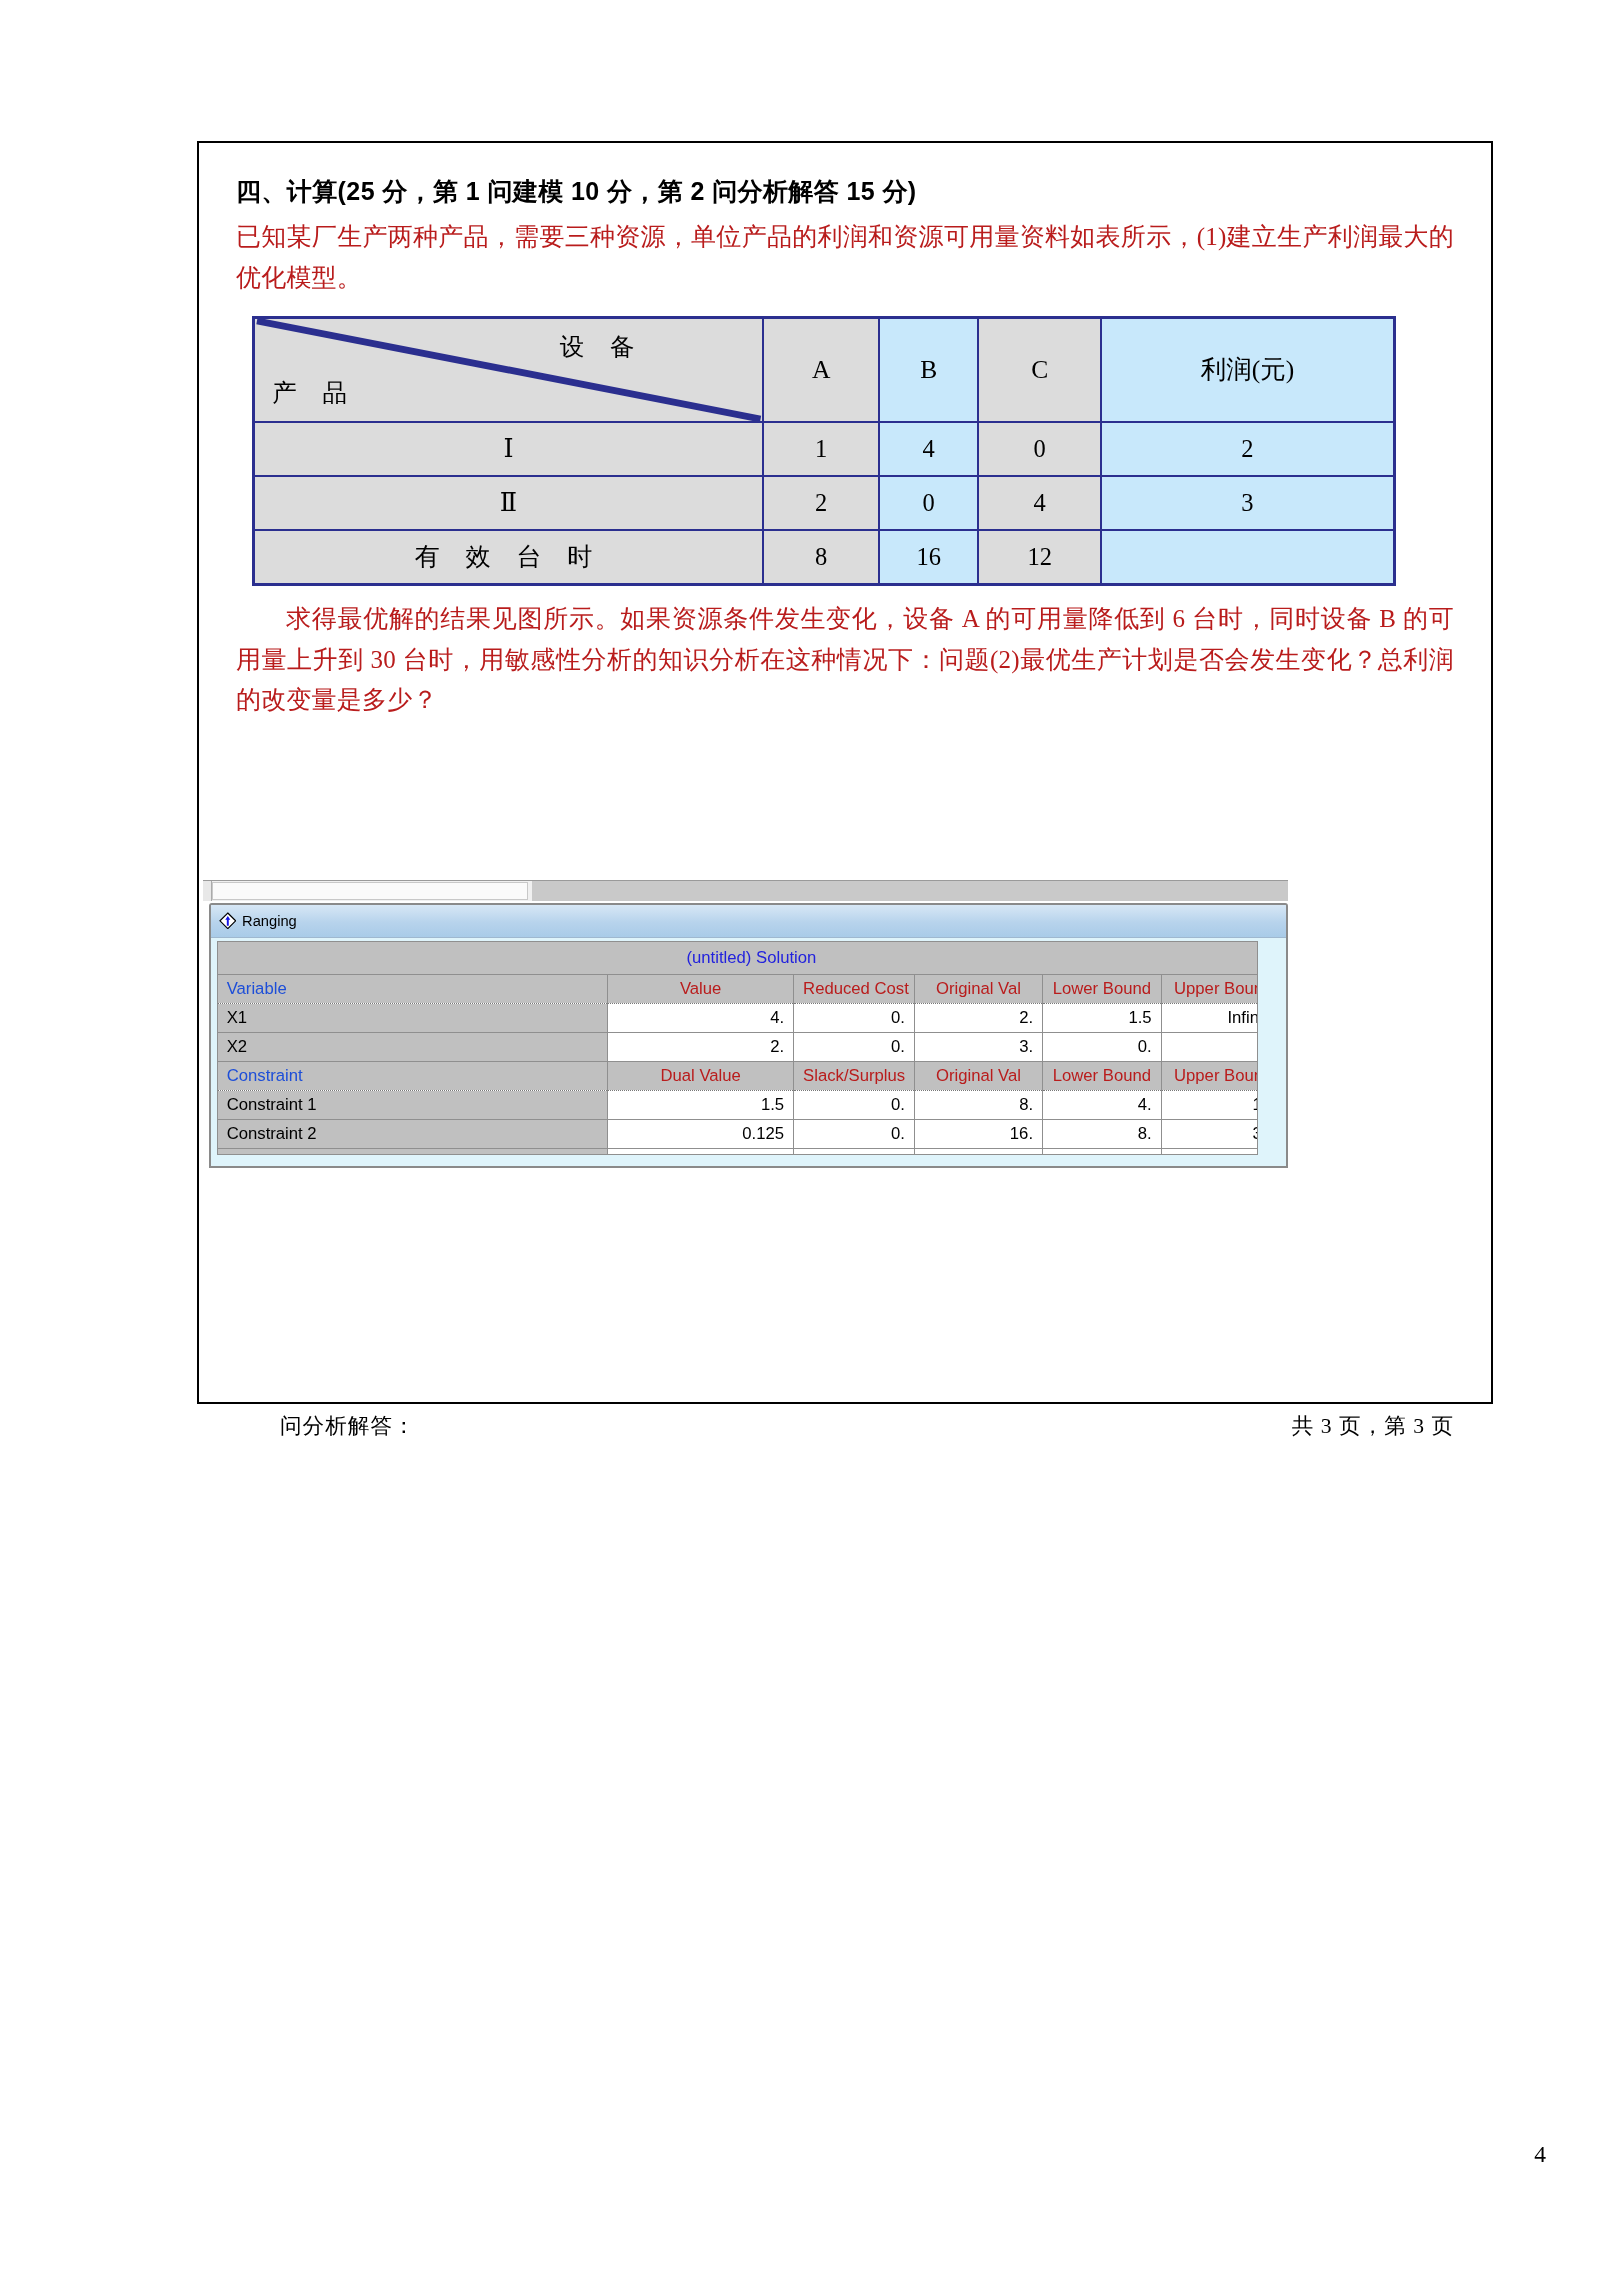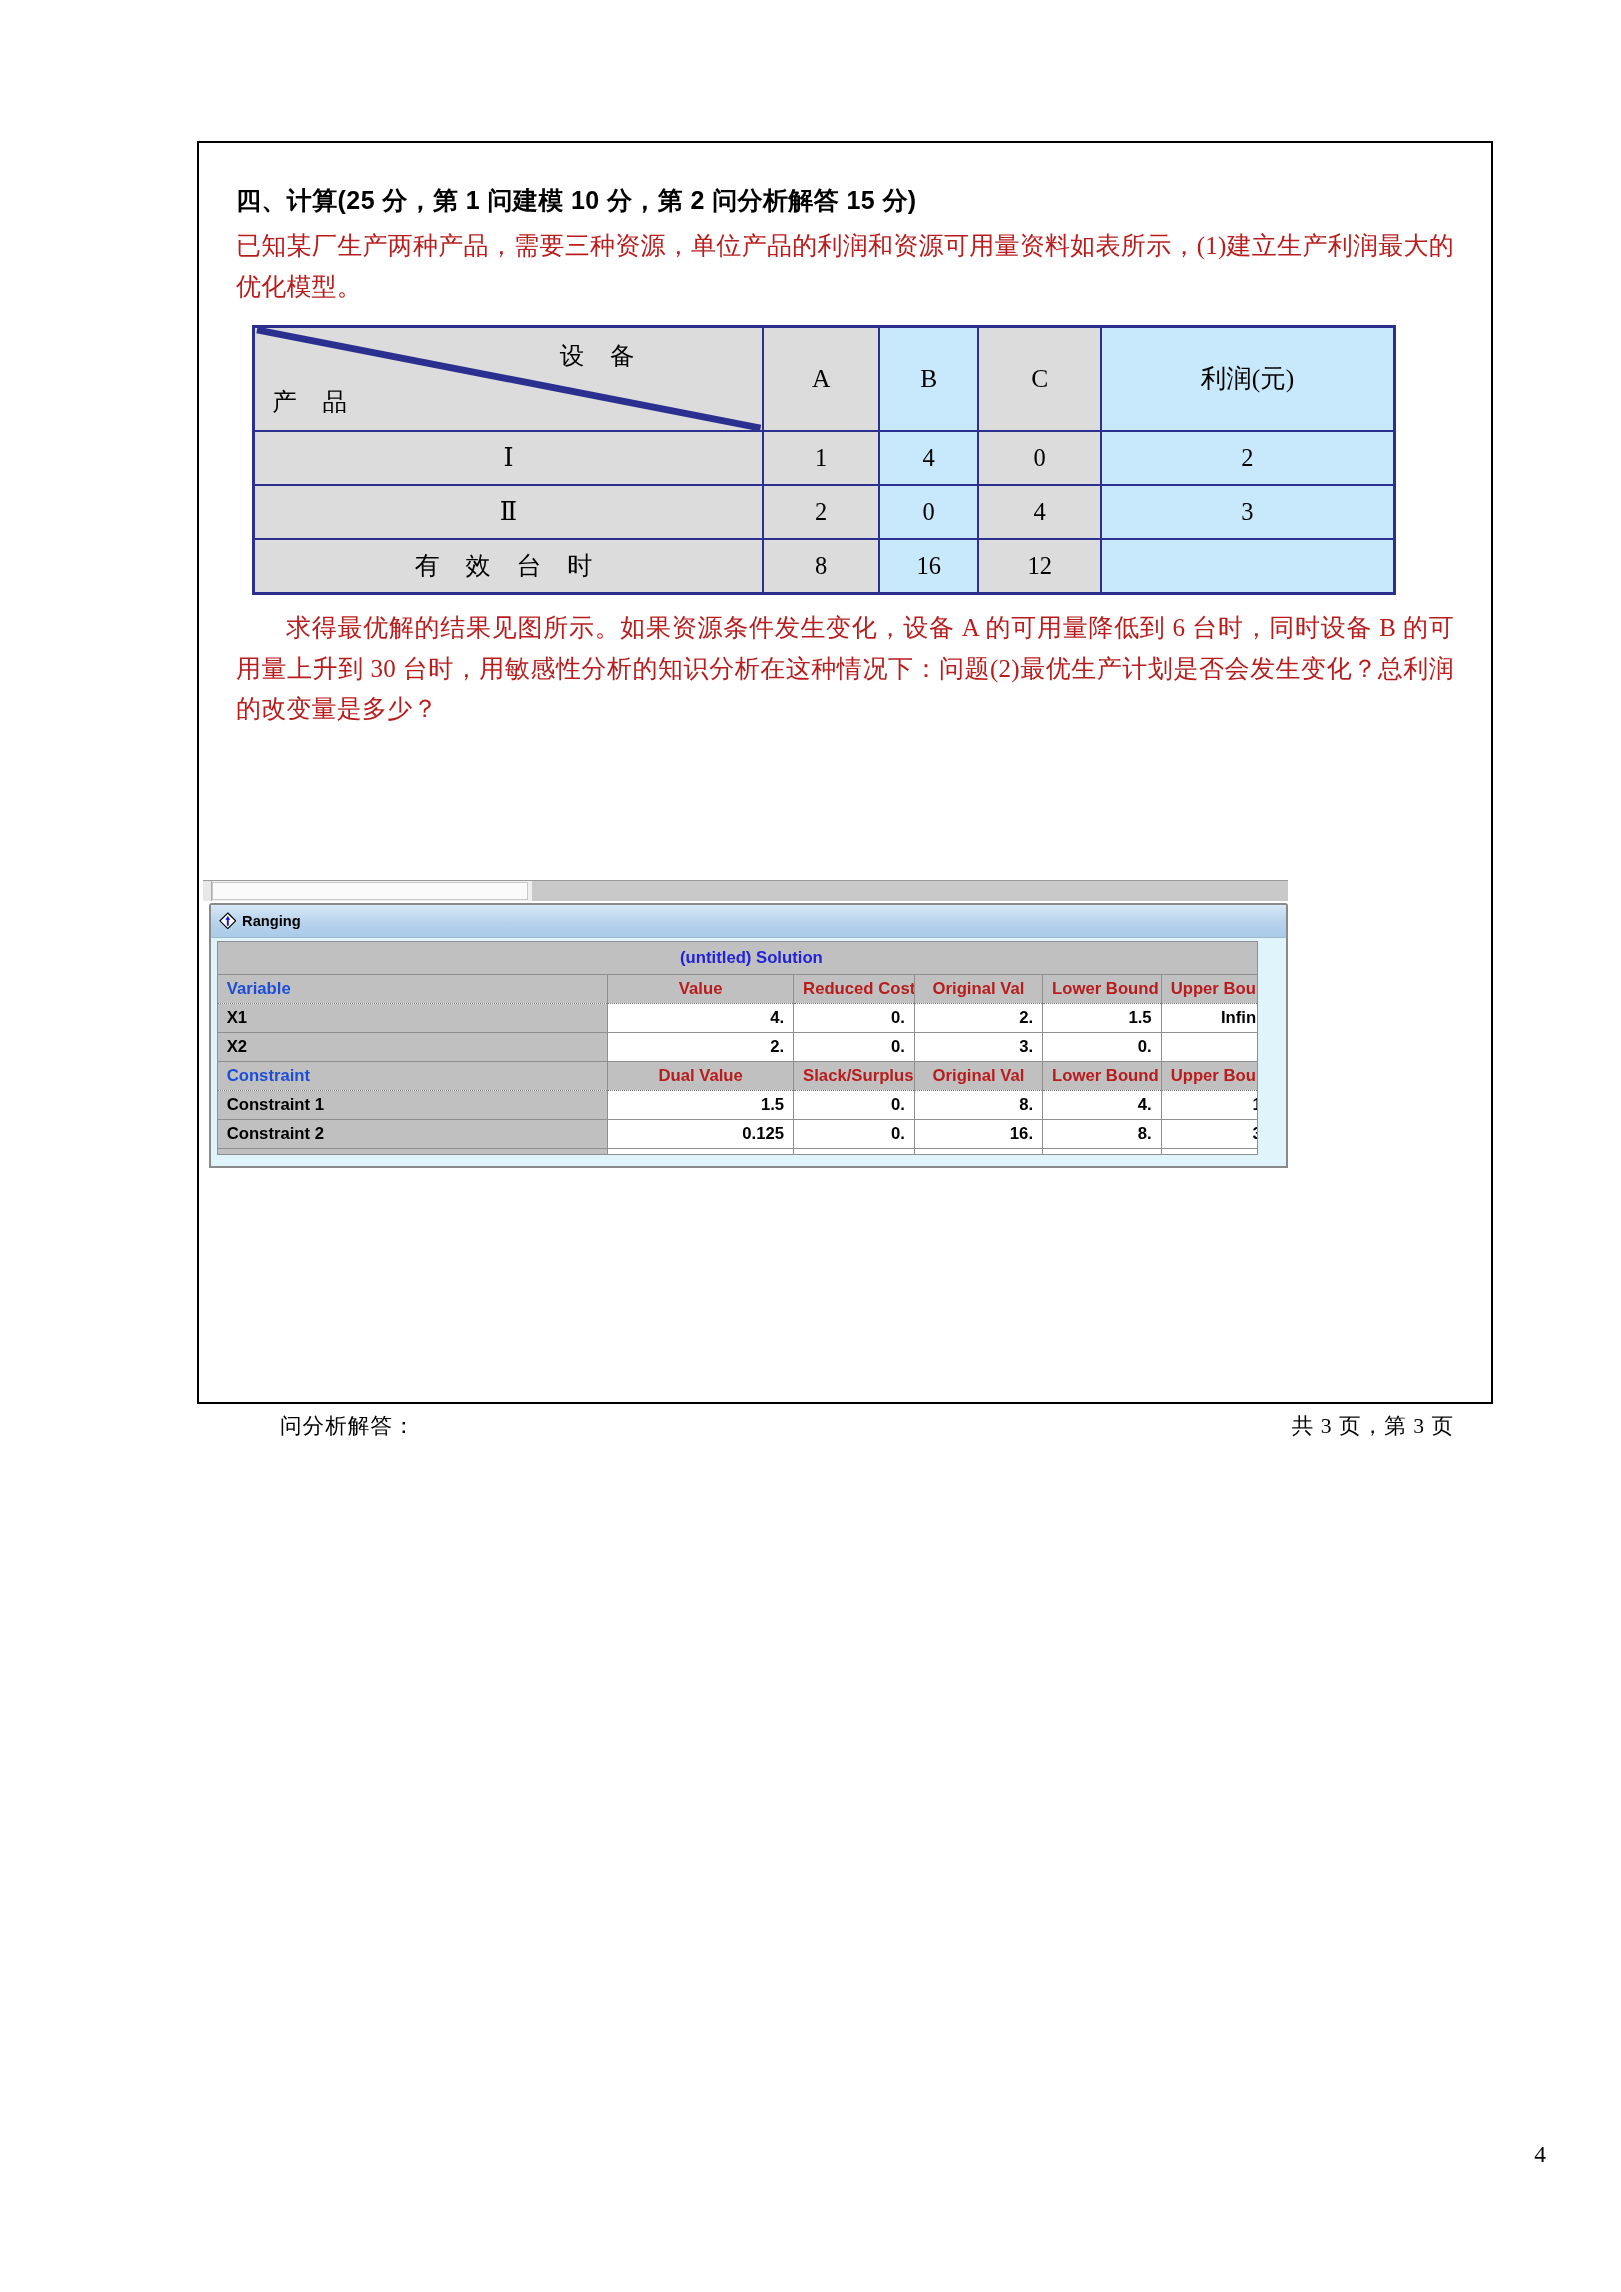--- a/index.html
+++ b/index.html
@@ -24,21 +24,21 @@
     width: 1296px;
     height: 1263px;
     border: 2.9px solid #000000;
     box-sizing: border-box;
     background: #ffffff;
   }
 
   #page-inner {
     position: absolute;
     left: 0; top: 0; right: 0; bottom: 0;
-    padding: 42px 37px 0 37px;
+    padding: 33px 37px 0 37px;
     box-sizing: border-box;
   }
 
   
   .q-heading {
     font-family: "Liberation Sans", "DejaVu Sans", sans-serif;
     font-weight: bold;
     font-size: 25px;
     color: #000;
     letter-spacing: 0.4px;
@@ -122,21 +122,20 @@
     font-size: 25px;
   }
 
   
   #sw-shot {
     position: absolute;
     left: 200px;
     top: 879px;
     width: 1085px;
     height: 287px;
-    font-weight: bold;
   }
   
   #sw-outerstrip {
     position: absolute;
     left: 0; top: 0;
     width: 1085px;
     height: 20.6px;
     background: #f0f0f0;
     border-top: 1px solid #9a9a9a;
     box-sizing: border-box;

